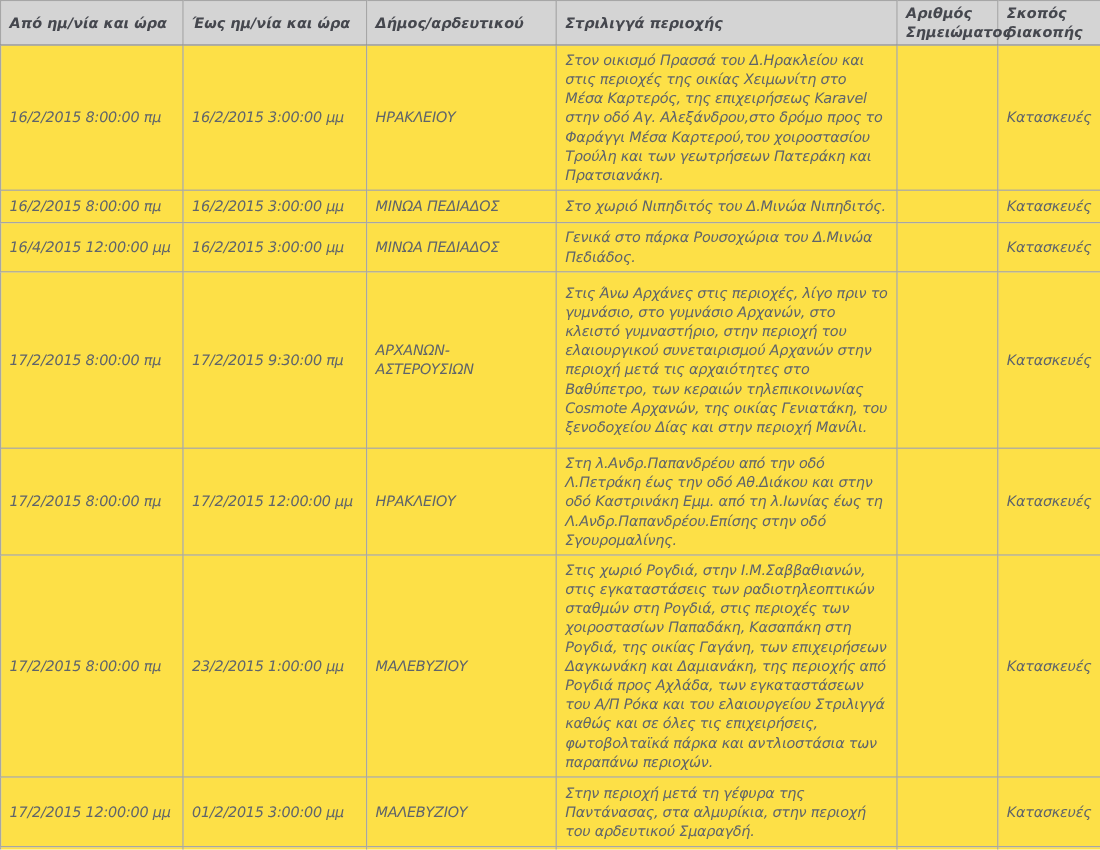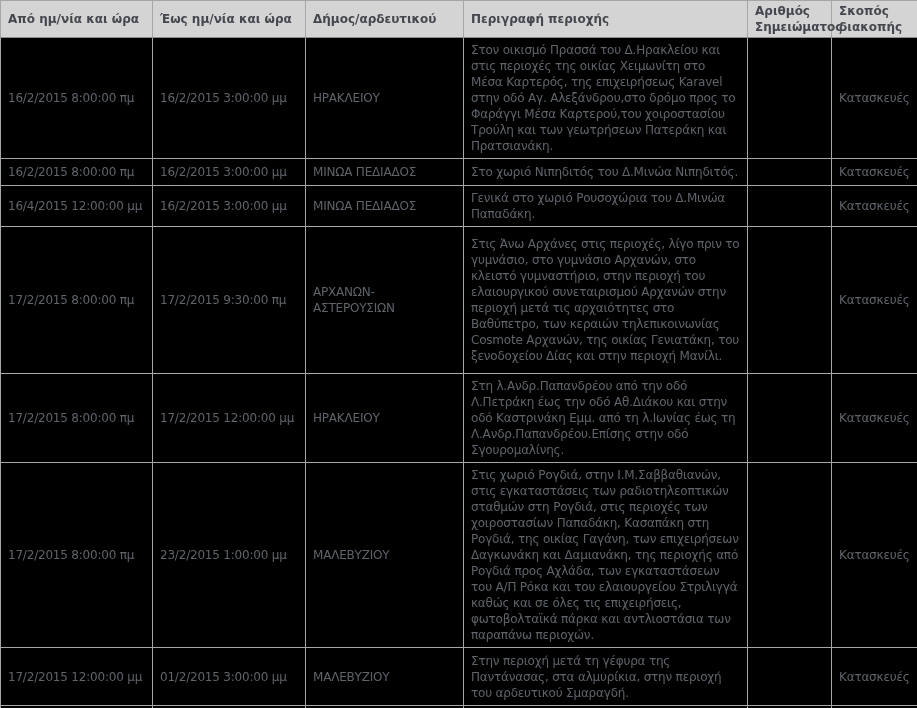--- a/index.html
+++ b/index.html
@@ -8,20 +8,21 @@
     width:917px;
     height:708px;
     overflow:hidden;
     background:#ffffff;
     font-family:"DejaVu Sans","Liberation Sans",sans-serif;
   }
   .table-wrap{
     width:917px;
     height:708px;
     overflow:hidden;
+    font-style:italic;
   }
   table{
     border-collapse:collapse;
     table-layout:fixed;
     width:935px; 
   }
   th,td{
     border:1px solid #a6a6a6;
     box-sizing:border-box;
   }
@@ -36,21 +37,21 @@
     padding:2px 7px;
     border-bottom-color:#8d8d8d;
   }
   tbody td{
     color:#5f646b;
     font-size:12px;
     line-height:16px;
     letter-spacing:-0.2px;
     vertical-align:middle;
     padding:4px 7px;
-    background:#000000;
+    background:#fde047;
     word-wrap:break-word;
   }
   
   tbody tr:nth-child(1){height:107px;}
   tbody tr:nth-child(2){height:27px;}
   tbody tr:nth-child(3){height:36px;}
   tbody tr:nth-child(4){height:147px;}
   tbody tr:nth-child(5){height:88px;}
   tbody tr:nth-child(6){height:167px;}
   tbody tr:nth-child(7){height:58px;}
@@ -67,21 +68,21 @@
       <col style="width:158px">
       <col style="width:284px">
       <col style="width:84px">
       <col style="width:104px">
     </colgroup>
     <thead>
       <tr>
           <th>Από ημ/νία και ώρα</th>
           <th>Έως ημ/νία και ώρα</th>
           <th>Δήμος/αρδευτικού</th>
-          <th>Περιγραφή περιοχής</th>
+          <th>Στριλιγγά περιοχής</th>
           <th>Αριθμός Σημειώματος</th>
           <th>Σκοπός διακοπής</th>
         </tr>
     </thead>
     <tbody>
         <tr>
           <td>16/2/2015 8:00:00 πμ</td>
           <td>16/2/2015 3:00:00 μμ</td>
           <td>ΗΡΑΚΛΕΙΟΥ</td>
           <td>Στον οικισμό Πρασσά του Δ.Ηρακλείου και στις περιοχές της οικίας Χειμωνίτη στο Μέσα Καρτερός, της επιχειρήσεως Karavel στην οδό Αγ. Αλεξάνδρου,στο δρόμο προς το Φαράγγι Μέσα Καρτερού,του χοιροστασίου Τρούλη και των γεωτρήσεων Πατεράκη και Πρατσιανάκη.</td>
@@ -93,21 +94,21 @@
           <td>16/2/2015 3:00:00 μμ</td>
           <td>ΜΙΝΩΑ ΠΕΔΙΑΔΟΣ</td>
           <td>Στο χωριό Νιπηδιτός του Δ.Μινώα Νιπηδιτός.</td>
           <td></td>
           <td>Κατασκευές</td>
         </tr>
         <tr>
           <td>16/4/2015 12:00:00 μμ</td>
           <td>16/2/2015 3:00:00 μμ</td>
           <td>ΜΙΝΩΑ ΠΕΔΙΑΔΟΣ</td>
-          <td>Γενικά στο χωριό Ρουσοχώρια του Δ.Μινώα Παπαδάκη.</td>
+          <td>Γενικά στο πάρκα Ρουσοχώρια του Δ.Μινώα Πεδιάδος.</td>
           <td></td>
           <td>Κατασκευές</td>
         </tr>
         <tr>
           <td>17/2/2015 8:00:00 πμ</td>
           <td>17/2/2015 9:30:00 πμ</td>
           <td>ΑΡΧΑΝΩΝ-ΑΣΤΕΡΟΥΣΙΩΝ</td>
           <td>Στις Άνω Αρχάνες στις περιοχές, λίγο πριν το γυμνάσιο, στο γυμνάσιο Αρχανών, στο κλειστό γυμναστήριο, στην περιοχή του ελαιουργικού συνεταιρισμού Αρχανών στην περιοχή μετά τις αρχαιότητες στο Βαθύπετρο, των κεραιών τηλεπικοινωνίας Cosmote Αρχανών, της οικίας Γενιατάκη, του ξενοδοχείου Δίας και στην περιοχή Μανίλι.</td>
           <td></td>
           <td>Κατασκευές</td>

